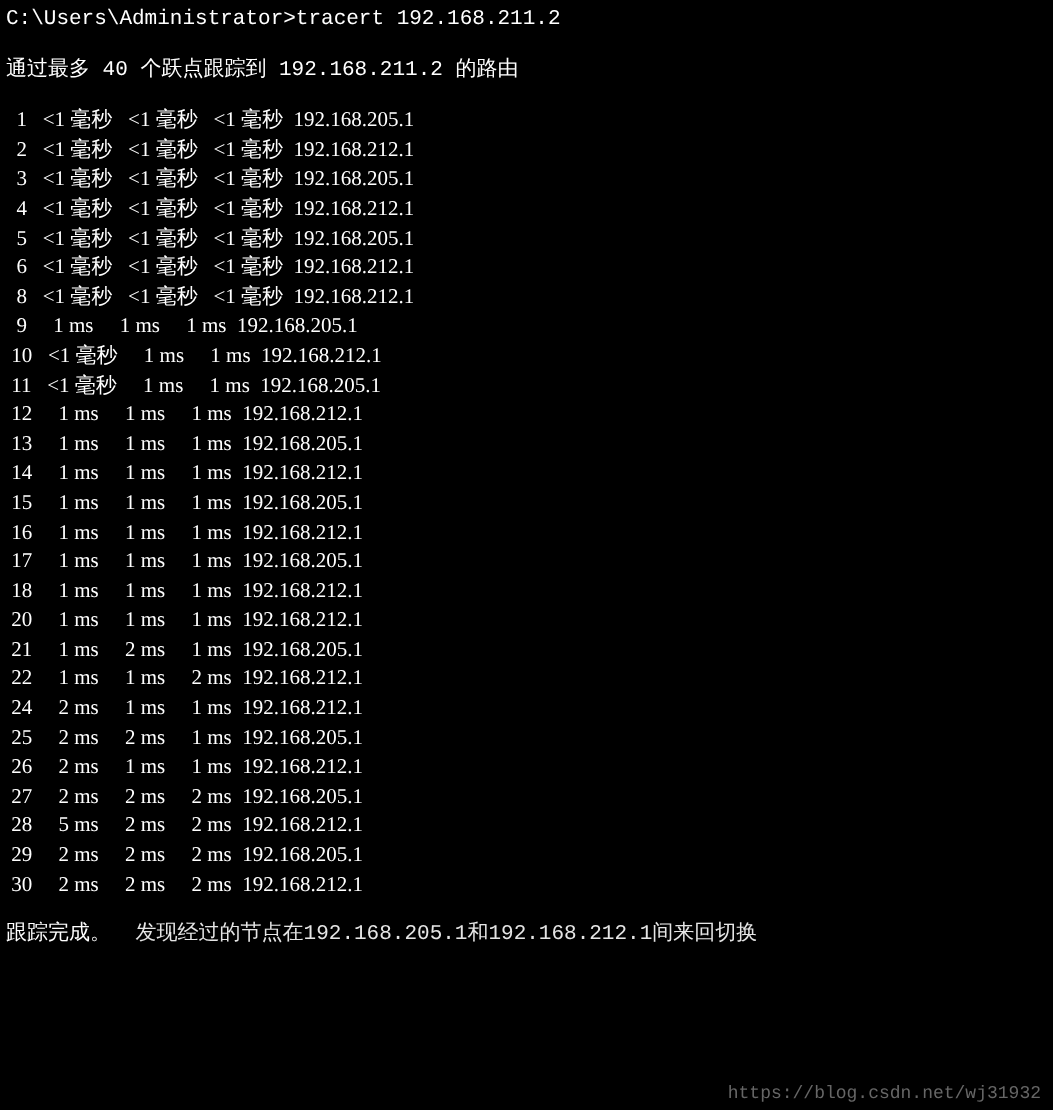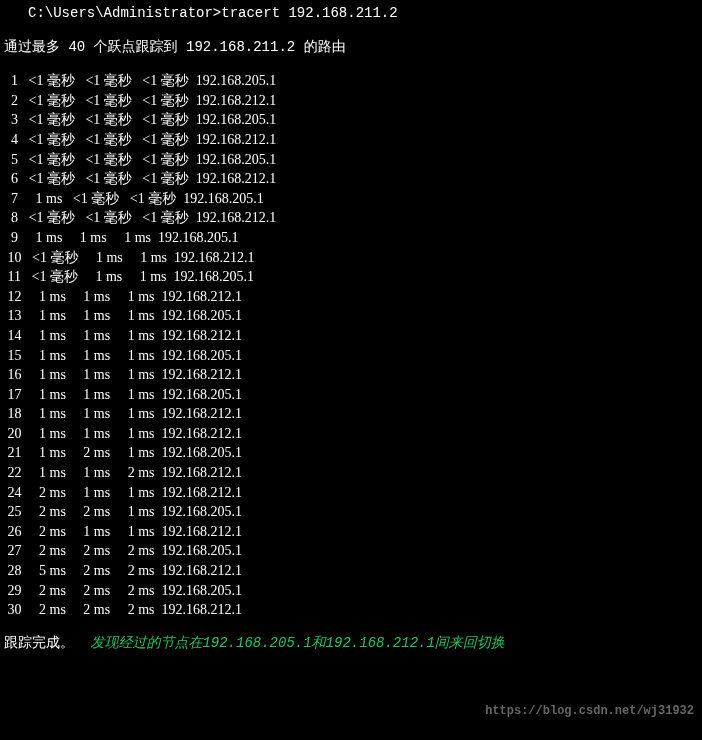--- a/index.html
+++ b/index.html
@@ -14,61 +14,57 @@
       font-size: 14px;
       line-height: 1.4;
       padding: 4px;
       width: 702px;
       height: 740px;
       overflow: hidden;
       position: relative;
     }
     .prompt-line {
       margin-bottom: 14px;
-      margin-left: 24px;
     }
     .header-line {
       margin-bottom: 14px;
     }
     .hop-row {
       white-space: pre;
       font-family: Liberation Serif, serif;
     }
     .footer-line {
       margin-top: 14px;
     }
     .annotation {
-      color: #22c55e;
+      color: #e5e5e5;
       margin-left: 8px;
-      font-style: italic;
     }
     .watermark {
       position: absolute;
-      bottom: 20px;
+      bottom: 2px;
       right: 8px;
       color: #666;
       font-size: 12px;
-      font-weight: bold;
     }
   </style>
 </head>
 <body>
 
 <div class="prompt-line">C:\Users\Administrator&gt;tracert  192.168.211.2</div>
 
 <div class="header-line">通过最多 40 个跃点跟踪到 192.168.211.2 的路由</div>
 
 <div id="hop-container">
     <div class="hop-row">  1   &lt;1 毫秒   &lt;1 毫秒   &lt;1 毫秒  192.168.205.1</div>
     <div class="hop-row">  2   &lt;1 毫秒   &lt;1 毫秒   &lt;1 毫秒  192.168.212.1</div>
     <div class="hop-row">  3   &lt;1 毫秒   &lt;1 毫秒   &lt;1 毫秒  192.168.205.1</div>
     <div class="hop-row">  4   &lt;1 毫秒   &lt;1 毫秒   &lt;1 毫秒  192.168.212.1</div>
     <div class="hop-row">  5   &lt;1 毫秒   &lt;1 毫秒   &lt;1 毫秒  192.168.205.1</div>
     <div class="hop-row">  6   &lt;1 毫秒   &lt;1 毫秒   &lt;1 毫秒  192.168.212.1</div>
-    <div class="hop-row">  7     1 ms   &lt;1 毫秒   &lt;1 毫秒  192.168.205.1</div>
     <div class="hop-row">  8   &lt;1 毫秒   &lt;1 毫秒   &lt;1 毫秒  192.168.212.1</div>
     <div class="hop-row">  9     1 ms     1 ms     1 ms  192.168.205.1</div>
     <div class="hop-row"> 10   &lt;1 毫秒     1 ms     1 ms  192.168.212.1</div>
     <div class="hop-row"> 11   &lt;1 毫秒     1 ms     1 ms  192.168.205.1</div>
     <div class="hop-row"> 12     1 ms     1 ms     1 ms  192.168.212.1</div>
     <div class="hop-row"> 13     1 ms     1 ms     1 ms  192.168.205.1</div>
     <div class="hop-row"> 14     1 ms     1 ms     1 ms  192.168.212.1</div>
     <div class="hop-row"> 15     1 ms     1 ms     1 ms  192.168.205.1</div>
     <div class="hop-row"> 16     1 ms     1 ms     1 ms  192.168.212.1</div>
     <div class="hop-row"> 17     1 ms     1 ms     1 ms  192.168.205.1</div>

